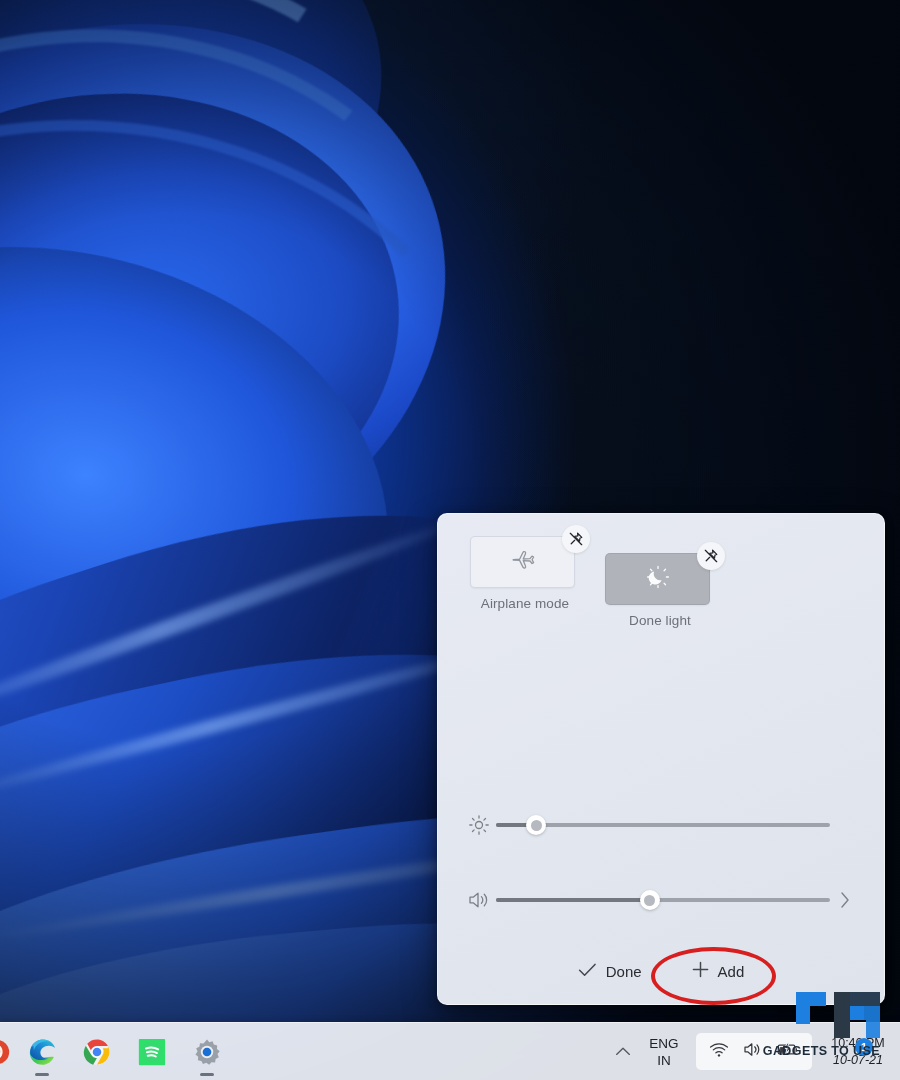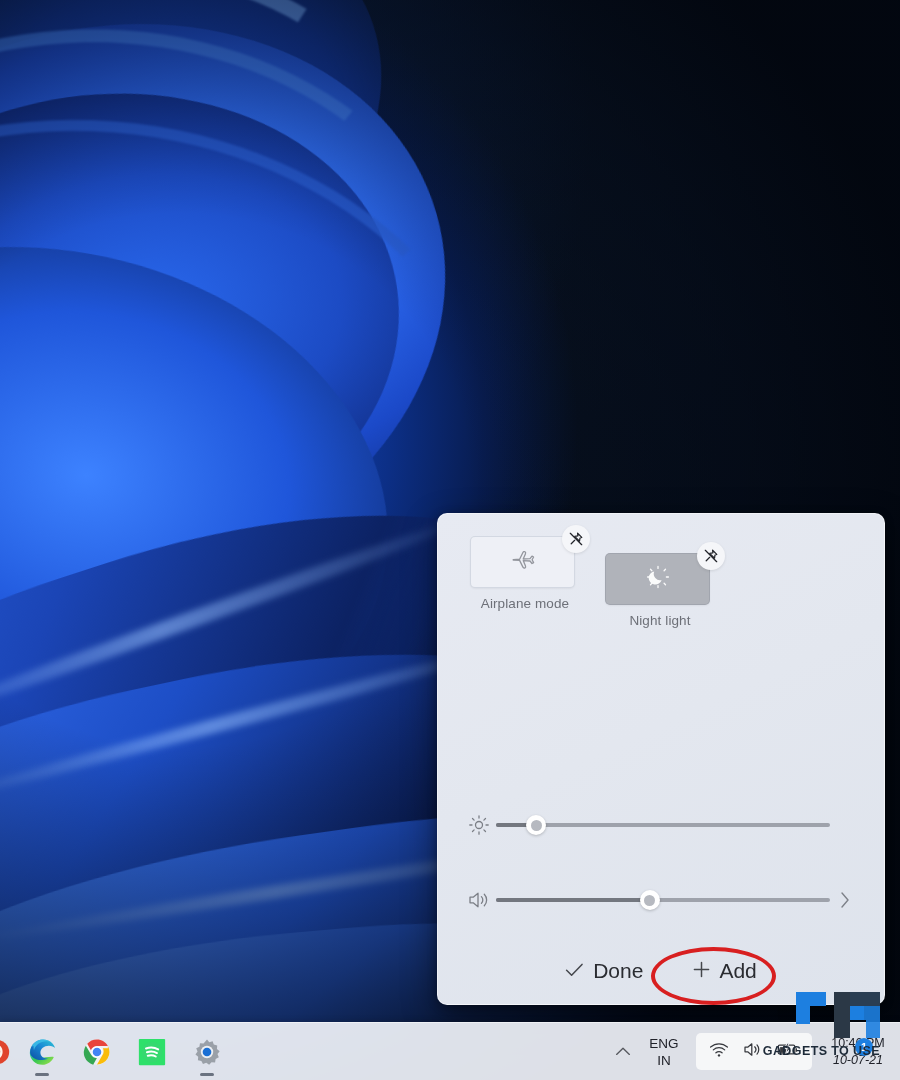--- a/index.html
+++ b/index.html
@@ -141,21 +141,21 @@
   .slider-end{ width:30px; display:flex; justify-content:center; opacity:.6; }
 
   
   #qs-footer{
     position:absolute; left:0; bottom:0; width:100%; height:66px;
     display:flex; align-items:center; justify-content:center; gap:26px;
   }
   .foot-btn{
     display:flex; align-items:center; gap:9px;
     padding:6px 12px; border-radius:5px;
-    font-size:21px; color:#2a2c31;
+    font-size:15px; color:#2a2c31;
   }
   .foot-btn svg{ opacity:.85; }
 
   
   #add-annotation{
     position:absolute; left:651px; top:947px;
     width:125px; height:58px;
     border:4px solid #d81f20; border-radius:50%;
     pointer-events:none;
   }
@@ -268,21 +268,21 @@
           </svg>
         </span>
         <span class="pin">
           <svg width="16" height="16" viewBox="0 0 16 16" fill="none" stroke="#22242a" stroke-width="1.25" stroke-linecap="round" stroke-linejoin="round">
             <path d="M9.6 2.2l4.2 4.2-1.8.6-.5 3.2-4.8-4.8 3.2-.5z"></path>
             <path d="M6.7 9.3L3.2 12.8"></path>
             <path d="M2.3 2.3L13.7 13.7"></path>
           </svg>
         </span>
       </div>
-      <div class="tile-label">Night light</div>
+      <div class="tile-label">Done light</div>
     </div>
   </div>
 
   <div class="slider-row" id="brightness-row">
     <span class="slider-icon">
       <svg width="22" height="22" viewBox="0 0 22 22" fill="none" stroke="#3d4047" stroke-width="1.3" stroke-linecap="round">
         <circle cx="11" cy="11" r="3.5"></circle>
         <path d="M11 1.8v2.2M11 18v2.2M1.8 11h2.2M18 11h2.2M4.5 4.5l1.6 1.6M15.9 15.9l1.6 1.6M17.5 4.5l-1.6 1.6M6.1 15.9l-1.6 1.6"></path>
       </svg>
     </span>

